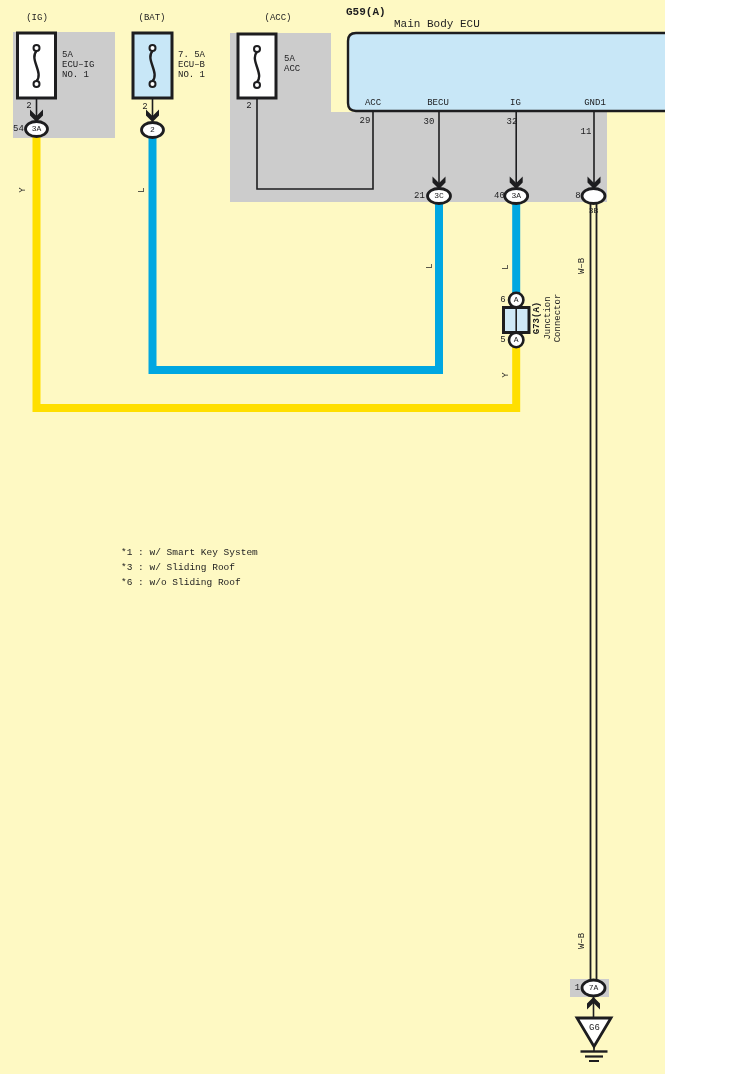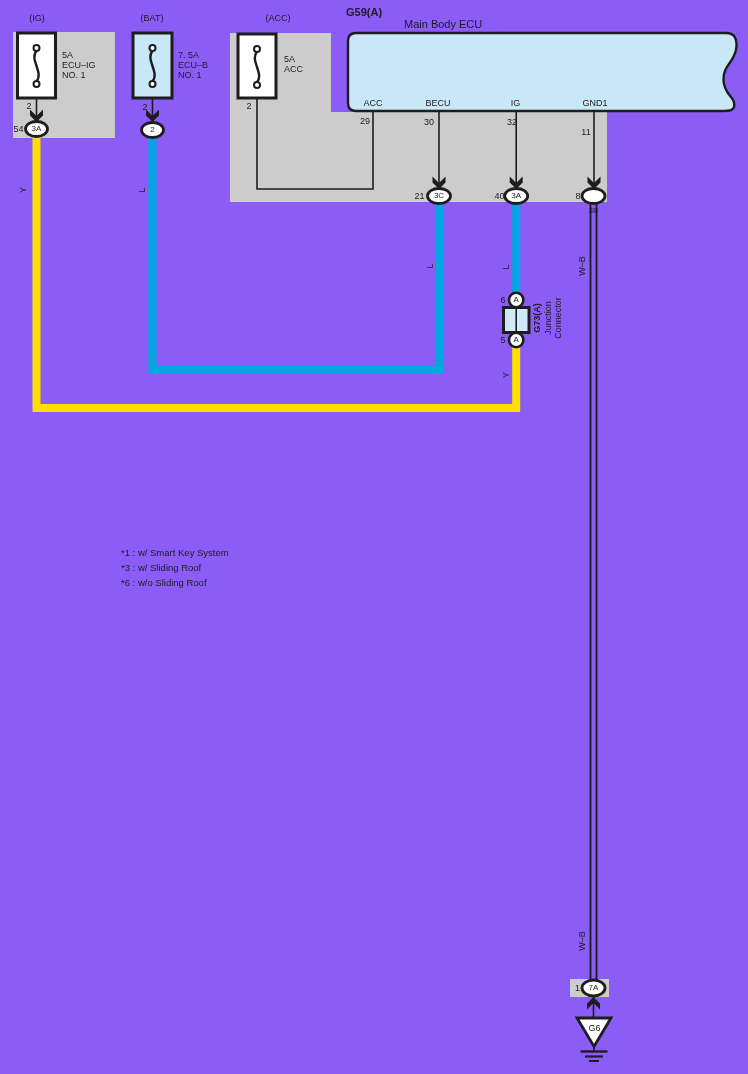--- a/index.html
+++ b/index.html
@@ -1,18 +1,18 @@
 <!DOCTYPE html>
 <html><head>
 <meta charset="utf-8">
 <style>
   html,body { margin:0; padding:0; background:#ffffff; }
   .canvas {
-    position:relative; width:748px; height:1074px; background:#8b5cf6;
-    font-family:Liberation Sans, sans-serif; color:#1d1d1f; overflow:hidden;
+    position:relative; width:665px; height:1074px; background:#fef9c3;
+    font-family:Liberation Mono, monospace; color:#1d1d1f; overflow:hidden;
   }
   .canvas svg { position:absolute; left:0; top:0; }
   .t { position:absolute; font-size:9px; line-height:10px; white-space:nowrap; color:#1d1d1f; }
   .c { transform:translate(-50%,-50%); }
   .r { transform:translate(-50%,-50%) rotate(-90deg); }
   .b { font-weight:bold; }
   .s8 { font-size:8px; line-height:8px; }
   .s95 { font-size:11px; line-height:11.5px; }
   .blk div { line-height:10px; }
   .notes div { line-height:15.2px; font-size:9.5px; }
@@ -89,21 +89,21 @@
     <path d="M580.5,1051.5 H607.5" stroke="#1d1d1f" stroke-width="2.4"></path>
     <path d="M585,1056.5 H603" stroke="#1d1d1f" stroke-width="2.2"></path>
     <path d="M589,1061 H599" stroke="#1d1d1f" stroke-width="2"></path>
   </svg>
 
   <div class="t c" style="left:37px; top:18px;">(IG)</div>
   <div class="t c" style="left:152px; top:18px;text-align:center;">(BAT)</div>
   <div class="t c" style="left:258px; top:17.5px;padding-left:40px;">(ACC)</div>
 
   <div class="t s95 b" style="left:346px; top:6.5px;">G59(A)</div>
-  <div class="t s95" style="left:356px; top:18.5px;padding-left:48px;">Main Body ECU</div>
+  <div class="t s95" style="left:346px; top:18.5px;padding-left:48px;">Main Body ECU</div>
 
   <div class="t blk" style="left:62px; top:50px;">
     <div>5A</div>
     <div>ECU–IG</div>
     <div>NO. 1</div>
   </div>
   <div class="t blk" style="left:178px; top:50px;">
     <div>7. 5A</div>
     <div>ECU–B</div>
     <div>NO. 1</div>

